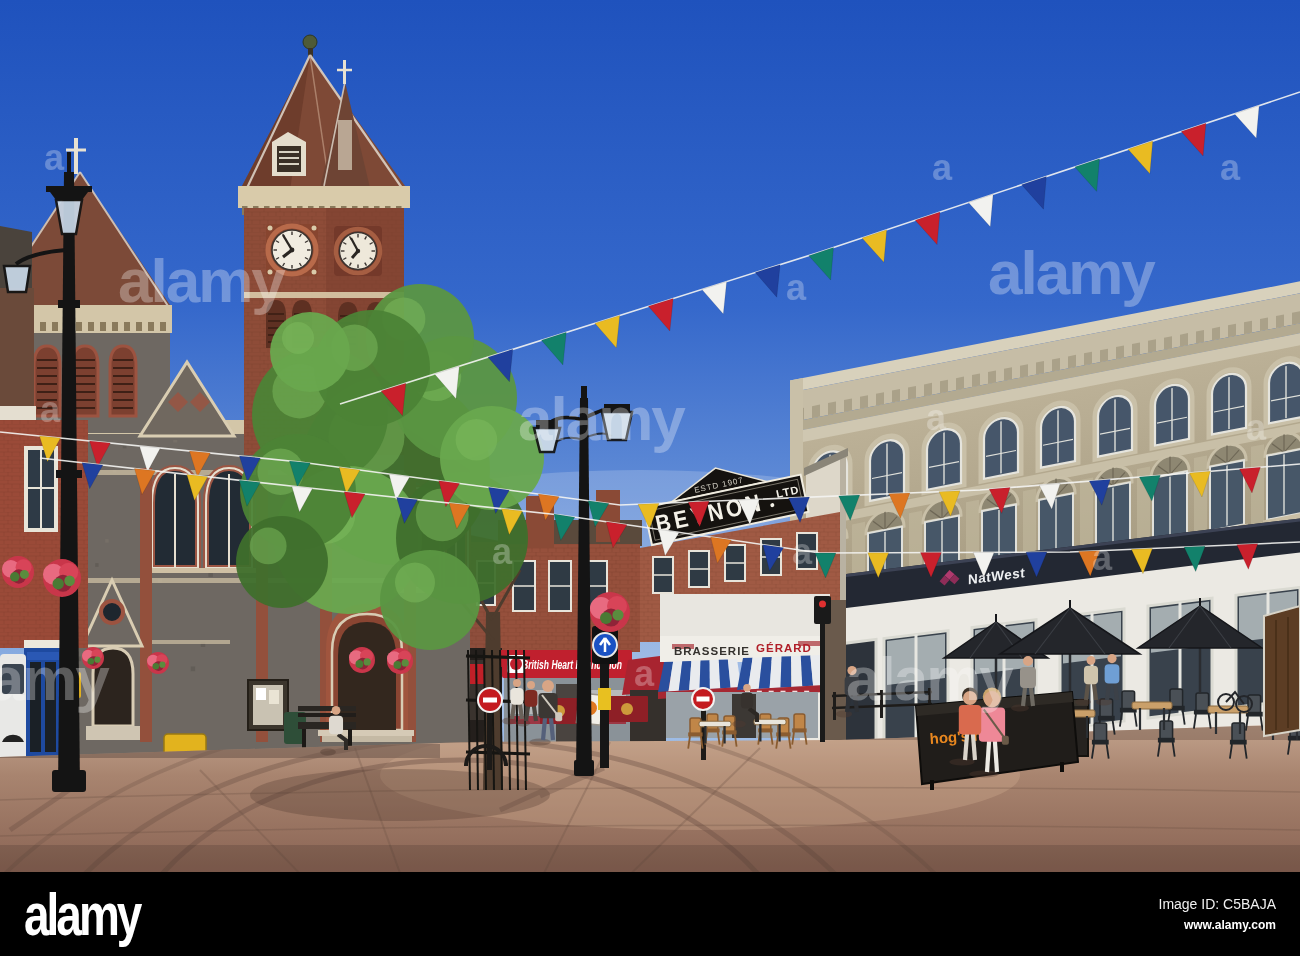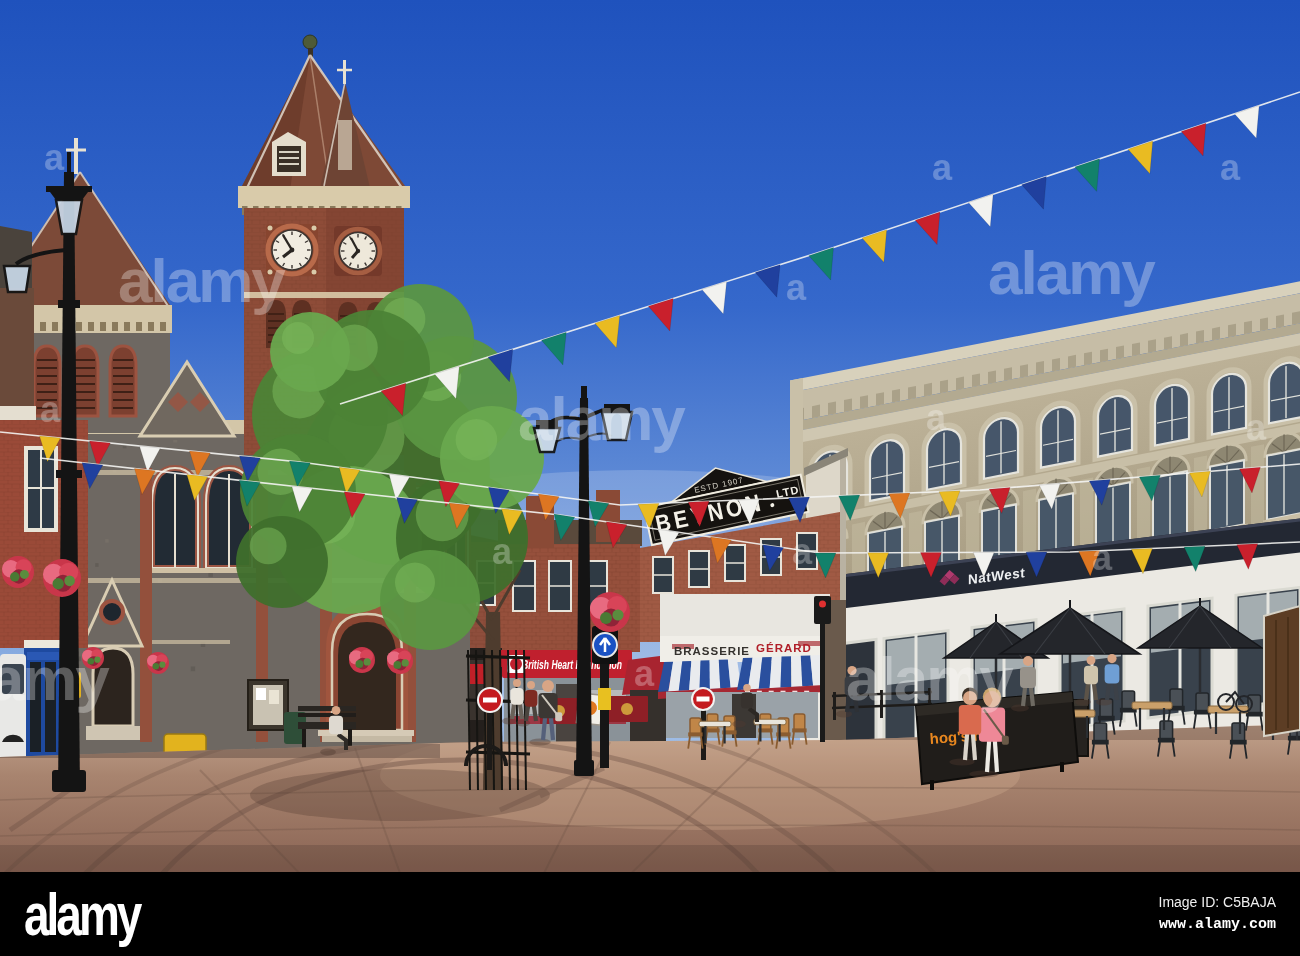--- a/index.html
+++ b/index.html
@@ -4,21 +4,21 @@
 <style>
   html,body{margin:0;padding:0;background:#ffffff;}
   .stage{width:1300px;font-family:"Liberation Sans",sans-serif;}
   .photo{position:relative;width:1300px;height:872px;overflow:hidden;background:#7aa3d8;}
   .photo svg{display:block;}
   .footer{width:1300px;height:84px;background:#000;box-sizing:border-box;
           display:flex;align-items:center;justify-content:space-between;padding:0 24px;color:#fff;}
   .footer-logo{font-size:46px;font-weight:bold;letter-spacing:-3px;transform:scaleY(1.3);transform-origin:left center;}
   .footer-right{text-align:right;line-height:1.55;}
   .footer-id{font-size:14px;color:#f0f0f0;}
-  .footer-url{font-size:15px;font-weight:bold;font-family:Liberation Mono, monospace;}
+  .footer-url{font-size:12px;font-weight:bold;}
 </style>
 </head>
 <body>
 
 <div class="stage">
   <div class="photo">
     <svg id="scene" width="1300" height="872" viewBox="0 0 1300 872" xmlns="http://www.w3.org/2000/svg">
       <defs>
         <linearGradient id="skyGrad" x1="0" y1="0" x2="0" y2="1">
           <stop offset="0" stop-color="#1f52bd"></stop>

